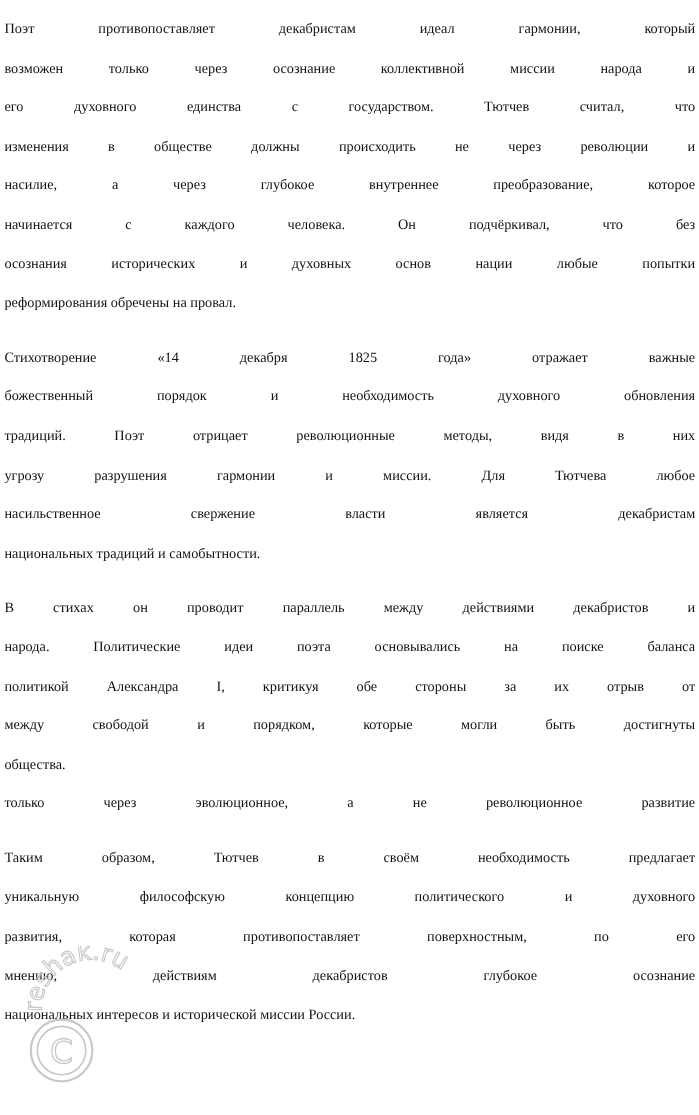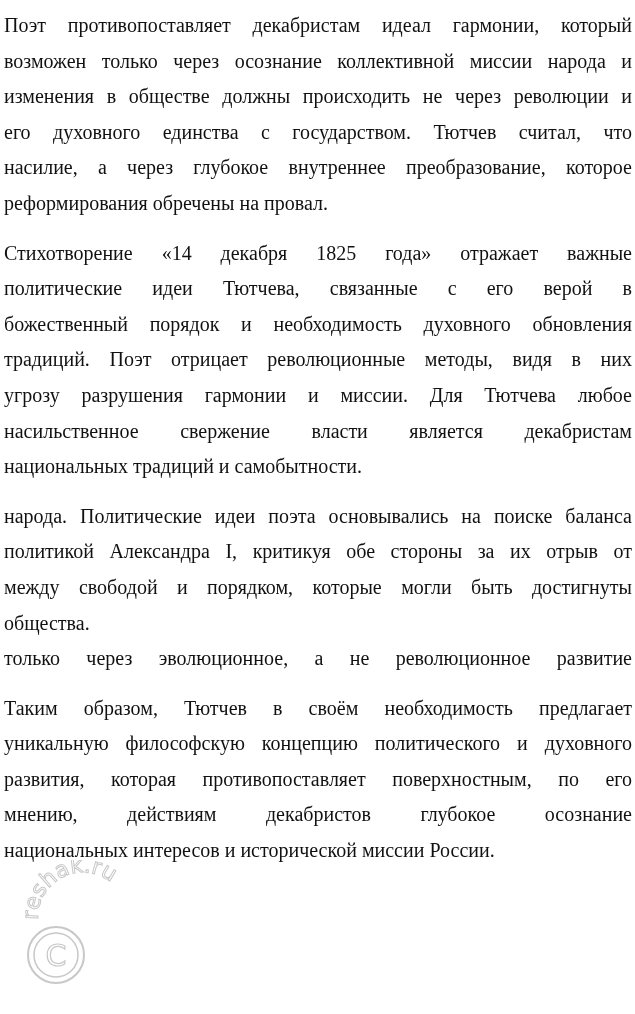--- a/index.html
+++ b/index.html
@@ -12,21 +12,21 @@
     height: 1014px;
     overflow: hidden;
     position: relative;
   }
   .doc {
     position: absolute;
     left: 4px;
     top: 0px;
     width: 628px;
     font-family: "Liberation Serif", "DejaVu Serif", serif;
-    font-size: 20px;
+    font-size: 13px;
     color: #111111;
     line-height: 35.6px;
   }
   .para {
     margin: 0 0 14px 0;
     text-align: justify;
     text-align-last: left;
   }
   .line {
     display: block;
@@ -48,35 +48,37 @@
     pointer-events: none;
   }
 </style>
 </head>
 <body>
 
 <div class="doc">
   <div class="para">
     <span class="line">Поэт противопоставляет декабристам идеал гармонии, который</span>
     <span class="line">возможен только через осознание коллективной миссии народа и</span>
+    <span class="line">его духовного единства с государством. Тютчев считал, что</span>
     <span class="line">изменения в обществе должны происходить не через революции и</span>
-    <span class="line">его духовного единства с государством. Тютчев считал, что</span>
     <span class="line">насилие, а через глубокое внутреннее преобразование, которое</span>
+    <span class="line">начинается с каждого человека. Он подчёркивал, что без</span>
+    <span class="line">осознания исторических и духовных основ нации любые попытки</span>
     <span class="line last">реформирования обречены на провал.</span>
   </div>
   <div class="para">
     <span class="line">Стихотворение «14 декабря 1825 года» отражает важные</span>
-    <span class="line">политические идеи Тютчева, связанные с его верой в</span>
     <span class="line">божественный порядок и необходимость духовного обновления</span>
     <span class="line">традиций. Поэт отрицает революционные методы, видя в них</span>
     <span class="line">угрозу разрушения гармонии и миссии. Для Тютчева любое</span>
     <span class="line">насильственное свержение власти является декабристам</span>
     <span class="line last">национальных традиций и самобытности.</span>
   </div>
   <div class="para">
+    <span class="line">В стихах он проводит параллель между действиями декабристов и</span>
     <span class="line">народа. Политические идеи поэта основывались на поиске баланса</span>
     <span class="line">политикой Александра I, критикуя обе стороны за их отрыв от</span>
     <span class="line">между свободой и порядком, которые могли быть достигнуты</span>
     <span class="line last">общества.</span>
     <span class="line">только через эволюционное, а не революционное развитие</span>
   </div>
   <div class="para">
     <span class="line">Таким образом, Тютчев в своём необходимость предлагает</span>
     <span class="line">уникальную философскую концепцию политического и духовного</span>
     <span class="line">развития, которая противопоставляет поверхностным, по его</span>

